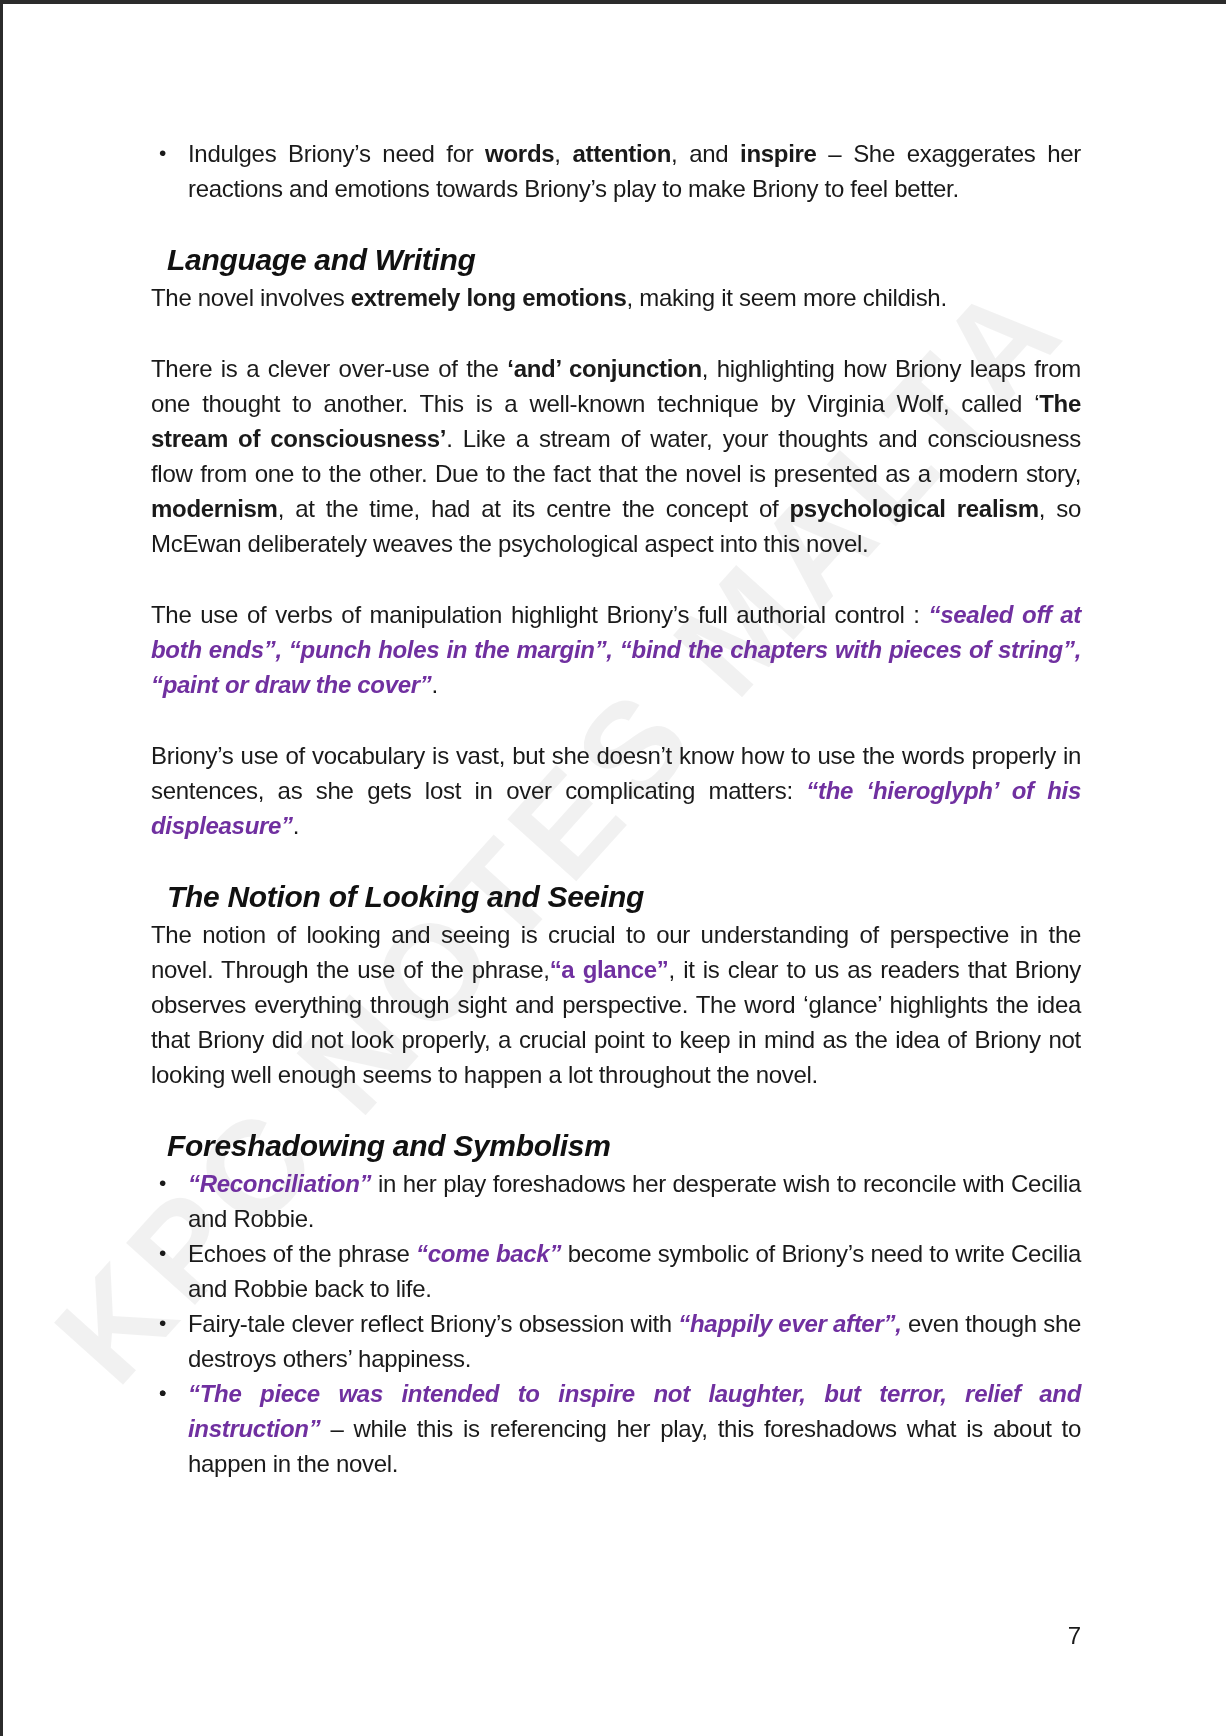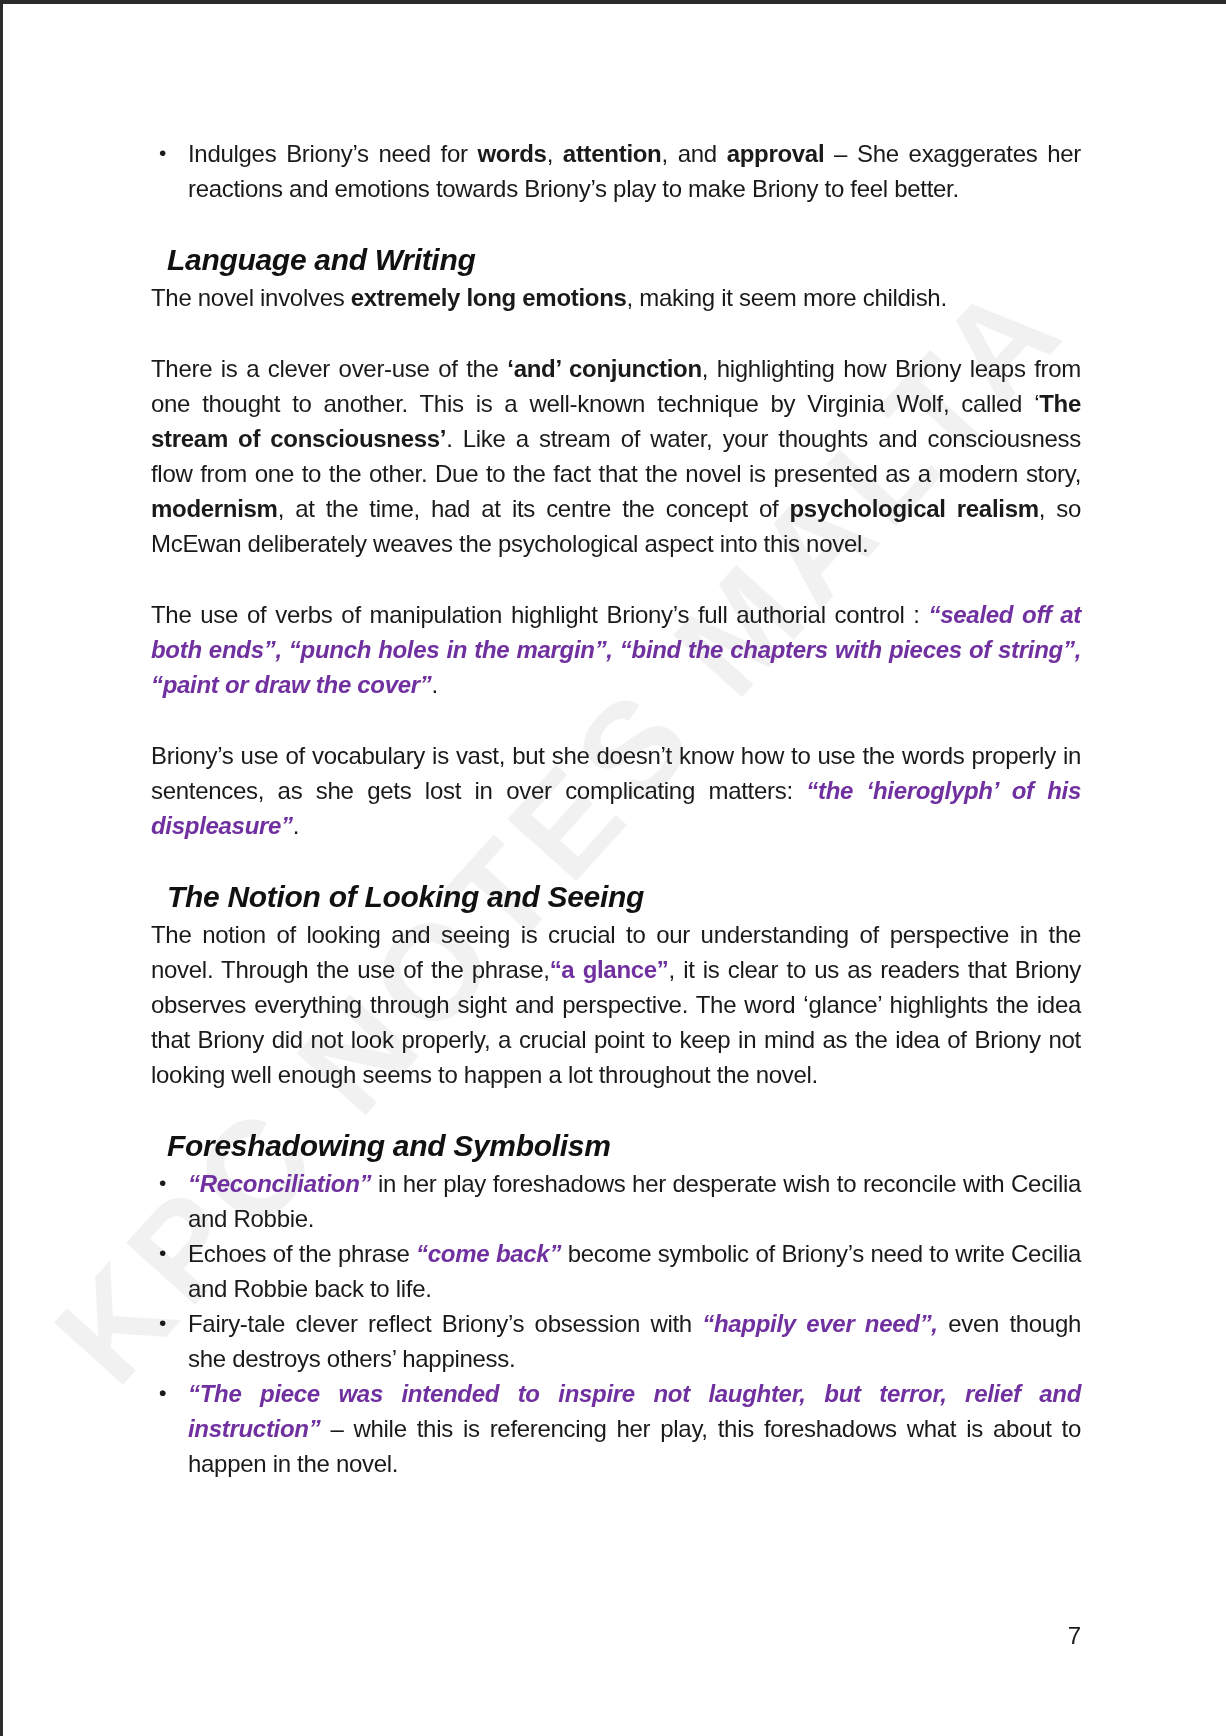--- a/index.html
+++ b/index.html
@@ -80,32 +80,32 @@
 </head>
 <body>
 
 <div class="edge-top"></div>
 <div class="edge-left"></div>
 
 <div class="watermark">KPC NOTES MALTA</div>
 
 <main class="content" id="content">
     <div class="blist">
-      <div class="li"><span class="dot">•</span><span class="s-n">Indulges Briony’s need for </span><span class="s-b">words</span><span class="s-n">, </span><span class="s-b">attention</span><span class="s-n">, and </span><span class="s-b">approval</span><span class="s-n"> – She exaggerates her reactions and emotions towards Briony’s play to make Briony to feel better.</span></div>
+      <div class="li"><span class="dot">•</span><span class="s-n">Indulges Briony’s need for </span><span class="s-b">words</span><span class="s-n">, </span><span class="s-b">attention</span><span class="s-n">, and </span><span class="s-b">inspire</span><span class="s-n"> – She exaggerates her reactions and emotions towards Briony’s play to make Briony to feel better.</span></div>
     </div>
     <h2 class="h">Language and Writing</h2>
     <p class="para"><span class="s-n">The novel involves </span><span class="s-b">extremely long emotions</span><span class="s-n">, making it seem more childish.</span></p>
     <p class="para gap"><span class="s-n">There is a clever over-use of the </span><span class="s-b">‘and’ conjunction</span><span class="s-n">, highlighting how Briony leaps from one thought to another. This is a well-known technique by Virginia Wolf, called ‘</span><span class="s-b">The stream of consciousness’</span><span class="s-n">. Like a stream of water, your thoughts and consciousness flow from one to the other. Due to the fact that the novel is presented as a modern story, </span><span class="s-b">modernism</span><span class="s-n">, at the time, had at its centre the concept of </span><span class="s-b">psychological realism</span><span class="s-n">, so McEwan deliberately weaves the psychological aspect into this novel.</span></p>
     <p class="para gap"><span class="s-n">The use of verbs of manipulation highlight Briony’s full authorial control : </span><span class="s-p">“sealed off at both ends”, “punch holes in the margin”, “bind the chapters with pieces of string”, “paint or draw the cover”</span><span class="s-n">.</span></p>
     <p class="para gap"><span class="s-n">Briony’s use of vocabulary is vast, but she doesn’t know how to use the words properly in sentences, as she gets lost in over complicating matters: </span><span class="s-p">“the ‘hieroglyph’ of his displeasure”</span><span class="s-n">.</span></p>
     <h2 class="h">The Notion of Looking and Seeing</h2>
     <p class="para"><span class="s-n">The notion of looking and seeing is crucial to our understanding of perspective in the novel. Through the use of the phrase,</span><span class="s-pb">“a glance”</span><span class="s-n">, it is clear to us as readers that Briony observes everything through sight and perspective. The word ‘glance’ highlights the idea that Briony did not look properly, a crucial point to keep in mind as the idea of Briony not looking well enough seems to happen a lot throughout the novel.</span></p>
     <h2 class="h">Foreshadowing and Symbolism</h2>
     <div class="blist">
       <div class="li"><span class="dot">•</span><span class="s-p">“Reconciliation”</span><span class="s-n"> in her play foreshadows her desperate wish to reconcile with Cecilia and Robbie.</span></div>
       <div class="li"><span class="dot">•</span><span class="s-n">Echoes of the phrase </span><span class="s-p">“come back”</span><span class="s-n"> become symbolic of Briony’s need to write Cecilia and Robbie back to life.</span></div>
-      <div class="li"><span class="dot">•</span><span class="s-n">Fairy-tale clever reflect Briony’s obsession with </span><span class="s-p">“happily ever need”,</span><span class="s-n"> even though she destroys others’ happiness.</span></div>
+      <div class="li"><span class="dot">•</span><span class="s-n">Fairy-tale clever reflect Briony’s obsession with </span><span class="s-p">“happily ever after”,</span><span class="s-n"> even though she destroys others’ happiness.</span></div>
       <div class="li"><span class="dot">•</span></div>
       <div class="li"><span class="dot">•</span><span class="s-p">“The piece was intended to inspire not laughter, but terror, relief and instruction”</span><span class="s-n"> – while this is referencing her play, this foreshadows what is about to happen in the novel.</span></div>
     </div>
   </main>
 
 <div class="page-number">7</div>
 
 </body></html>

